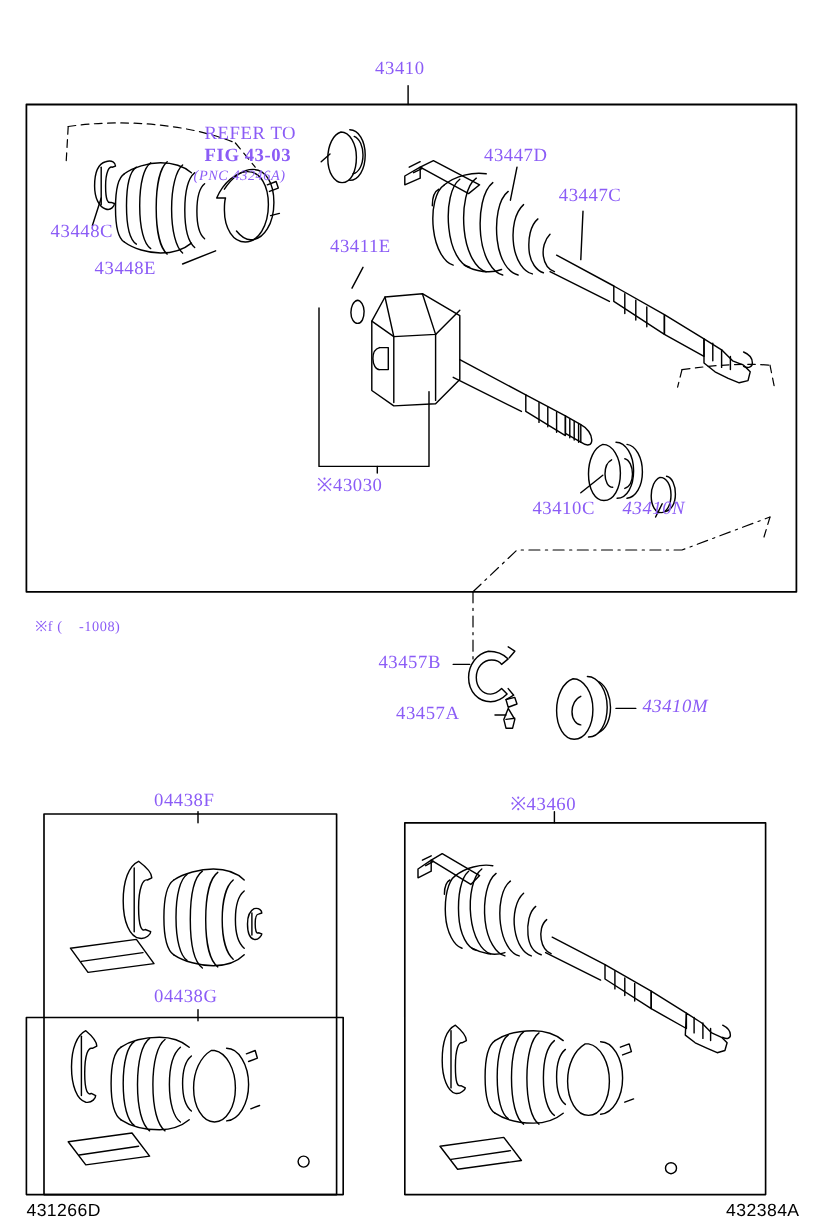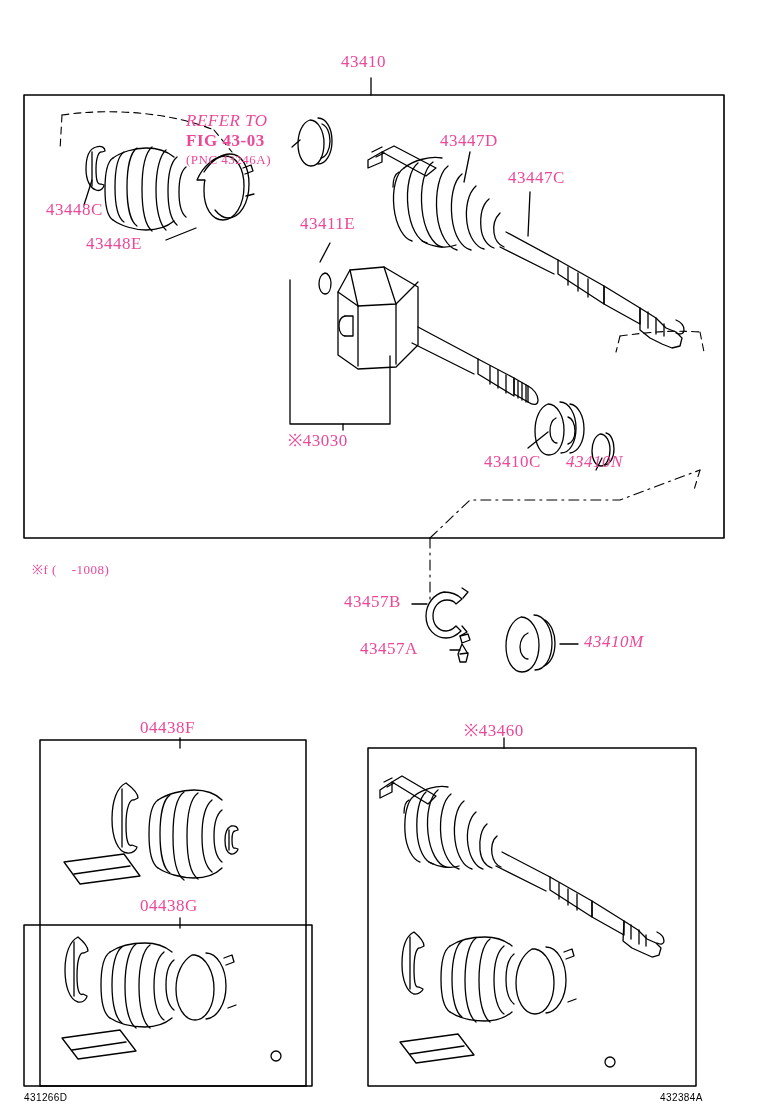--- a/index.html
+++ b/index.html
@@ -21,35 +21,35 @@
     width: 760px;
     height: 1112px;
   }
   
   .lbl {
     position: absolute;
     font-family: "Liberation Serif", serif;
     font-size: 17px;
     letter-spacing: 0.5px;
     white-space: pre;
-    color: #ec4899;
+    color: #8b5cf6;
   }
   .lbl.small {
     font-size: 13px;
   }
   svg.art {
     position: absolute;
     left: 0; top: 0;
     width: 760px;
     height: 1112px;
     pointer-events: none;
   }
   .corner-note {
     position: absolute;
-    font-size: 10px;
+    font-size: 16px;
     font-family: "Liberation Sans", sans-serif;
     letter-spacing: 0.4px;
     text-align: center;
   }
 </style>
 </head>
 <body>
 
 <div class="page">
 
@@ -274,23 +274,23 @@
       <path d="M180 738 L 180 748"></path>
 
       <path d="M180 918 L 180 928"></path>
 
       <path d="M504 738 L 504 748"></path>
     </g>
   </svg>
 
   <div class="lbl" style="left:341px; top:52px;">43410</div>
 
-  <div class="lbl" style="left:186px; top:111px;font-style:italic;">REFER TO</div>
+  <div class="lbl" style="left:186px; top:111px;">REFER TO</div>
   <div class="lbl" style="left:186px; top:131px;font-weight:bold;">FIG 43-03</div>
-  <div class="lbl small" style="left:186px; top:152px;">(PNC 43246A)</div>
+  <div class="lbl small" style="left:176px; top:152px;font-style:italic;">(PNC 43246A)</div>
 
   <div class="lbl" style="left:46px; top:200px;">43448C</div>
   <div class="lbl" style="left:86px; top:234px;">43448E</div>
   <div class="lbl" style="left:300px; top:214px;">43411E</div>
   <div class="lbl" style="left:440px; top:131px;">43447D</div>
   <div class="lbl" style="left:508px; top:168px;">43447C</div>
   <div class="lbl" style="left:288px; top:428px;">※43030</div>
   <div class="lbl" style="left:484px; top:452px;">43410C</div>
   <div class="lbl" style="left:566px; top:452px;font-style:italic;">43410N</div>
 

